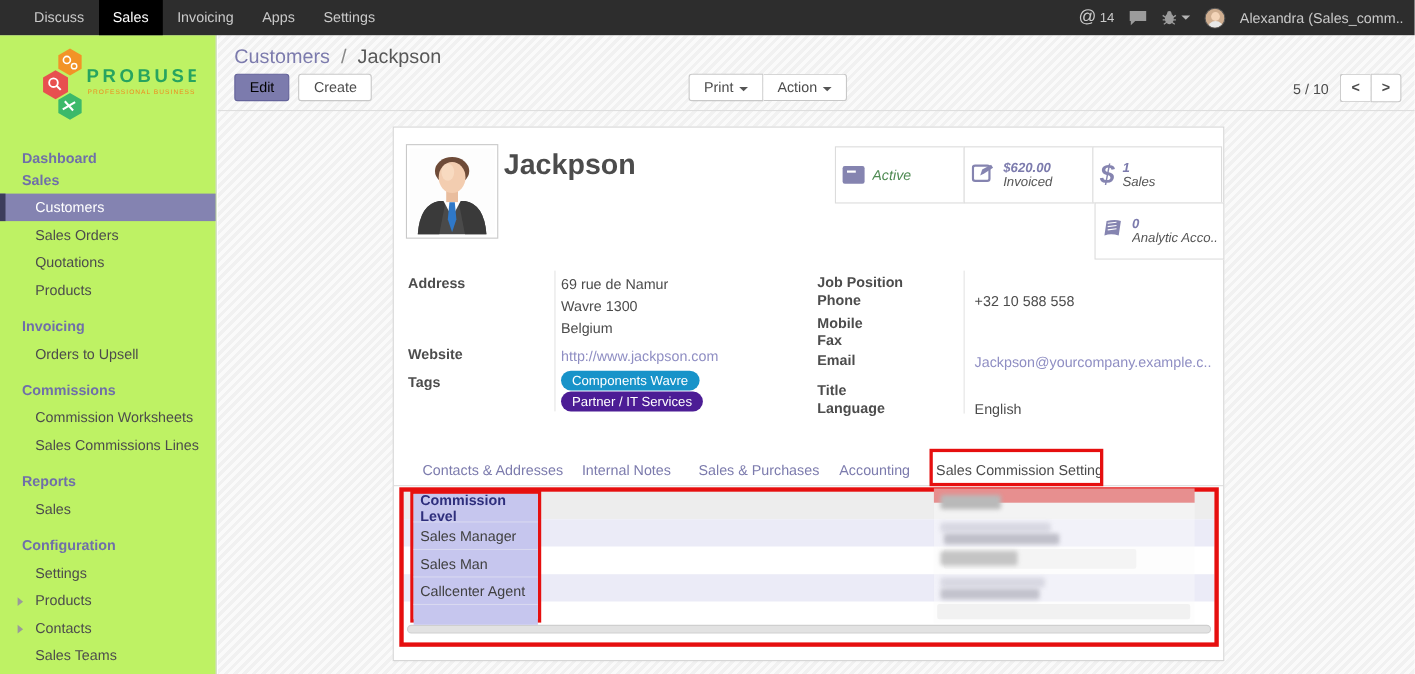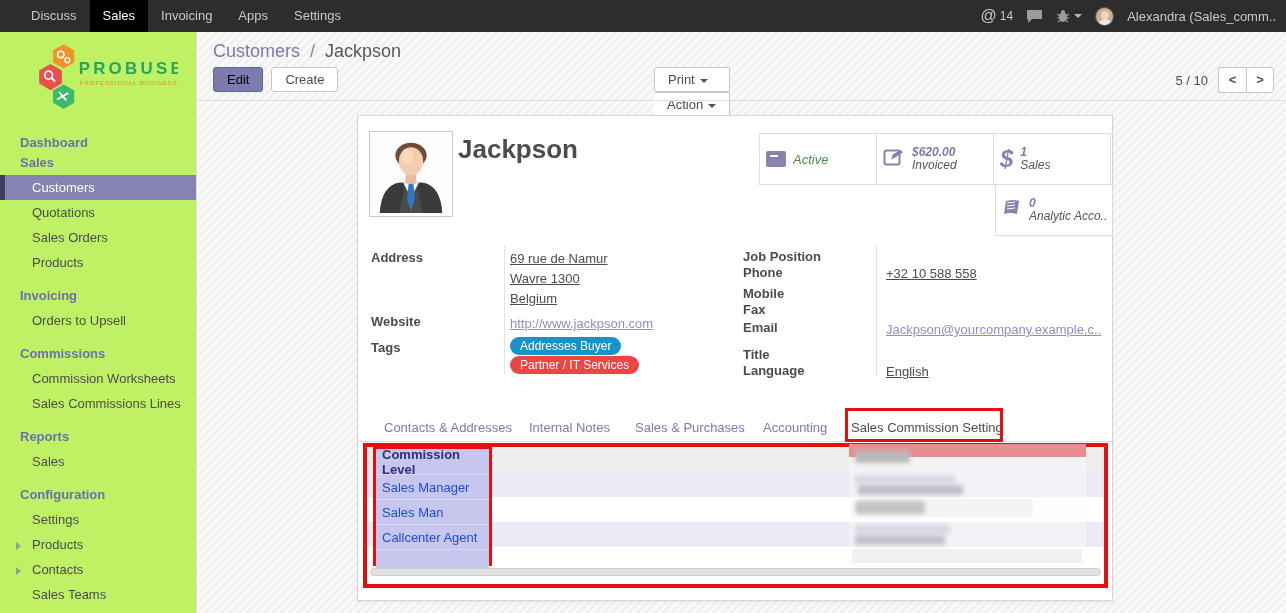--- a/index.html
+++ b/index.html
@@ -46,21 +46,21 @@
 
   .breadcrumb { position:absolute; left:15px; top:9px; font-size:18px; }
   .bc-parent { color:#7c7bad; cursor:pointer; }
   .bc-sep { color:#888; margin:0 5px; }
   .bc-current { color:#585858; }
 
   .btn { display:inline-block; font-size:13px; border-radius:3px; padding:4px 13px;
     border:1px solid #c8c8c8; background:#fff; color:#4c4c4c; cursor:pointer; }
   .btn-primary { background:#7c7bad; border-color:#64639a; color:#000000; }
   .cp-buttons { position:absolute; left:15px; top:35px; display:flex; gap:8px; }
-  .cp-dropdowns { position:absolute; left:456px; top:35px; display:flex;flex-direction:column; }
+  .cp-dropdowns { position:absolute; left:428px; top:35px; display:flex; }
   .dd-btn { border-radius:0; }
   .dd-btn:first-child { border-radius:3px 0 0 3px; }
   .dd-btn:last-child { border-radius:0 3px 3px 0; border-left:none; }
   .dd-caret { width:0; height:0; border-left:4px solid transparent; border-right:4px solid transparent;
     border-top:4px solid #555; display:inline-block; margin-left:5px; vertical-align:middle; }
   .pager { position:absolute; right:12px; top:35px; display:flex; align-items:center; gap:10px; }
   .pager-text { font-size:13px; color:#4c4c4c;padding-left:36px; }
   .pager-btns { display:flex; }
   .pager-btn { width:28px; height:26px; background:#fff; border:1px solid #c8c8c8; color:#4c4c4c;
     font-weight:bold; font-size:13px; text-align:center; line-height:24px; cursor:pointer; }
@@ -81,21 +81,21 @@
   .stat-spacer { width:237px; height:35px; margin-top:-1px; }
   .stat-text { display:flex; flex-direction:column; line-height:13px; overflow:hidden; }
   .stat-value { font-size:12px; font-weight:bold; color:#7c7bad; white-space:nowrap; }
   .stat-label { font-size:12px; color:#555; white-space:nowrap; }
   .stat-label.active-state { color:#4e8a52; font-size:13px; }
   .ico-archive { width:20px; height:16px; background:#8584b0; border-radius:2px; position:relative; flex:0 0 auto; }
   .ico-archive::before { content:""; position:absolute; left:4px; top:4px; width:8px; height:2px; background:#fff; }
   .ico-dollar { color:#8584b0; font-size:24px; font-weight:bold; flex:0 0 auto; }
 
   .field-label { font-size:13px; font-weight:bold; color:#4c4c4c; position:absolute; }
-  .field-value { font-size:13px; color:#4c4c4c; position:absolute;text-decoration:underline; }
+  .field-value { font-size:13px; color:#4c4c4c; position:absolute; }
   .field-link { color:#8f8ec3; cursor:pointer; }
   .vsep { position:absolute; width:1px; background:#e4e4e4; }
   .tag-pill { display:inline-block; color:#fff; font-size:12px; padding:2px 10px;
     border-radius:10px; white-space:nowrap; }
 
   
   .tabs-border { position:absolute; left:0px; top:325px; width:754px; border-top:1px solid #dddddd; }
   .tab { position:absolute; top:304px; font-size:13px; color:#7c7bad; cursor:pointer; white-space:nowrap; }
   .tab.active { color:#4c4c4c; }
   .tab-red-box { position:absolute; left:487px; top:292px; width:158px; height:34px;
@@ -110,21 +110,21 @@
   .trow.r2   { top:381px; height:25px; background:#ffffff; }
   .trow.r3   { top:406px; height:25px; background:#ebebf7; }
   .trow.r4   { top:431px; height:19px; background:#ffffff; }
   .tbl-scrollbar { position:absolute; left:12px; top:452px; width:731px; height:8px;
     background:#e2e2e2; border:1px solid #cfcfcf; border-radius:4px; }
   .tbl-red-inner { position:absolute; left:15px; top:330px; width:119px; height:120px;
     border:3px solid #e60f0f; z-index:7; }
   .tcell { background:#c6c6ee; padding-left:6px; font-size:13px; display:flex; align-items:center;
     border-bottom:1px solid #d9d9f0; }
   .tcell.hd { height:26px; font-weight:bold; color:#2e2e7c; }
-  .tcell.rw { height:25px; color:#1d4ed8; cursor:pointer; }
+  .tcell.rw { height:25px; color:#404040; cursor:pointer; }
   .tcell.last { height:18px; border-bottom:none; }
   .redacted-col-wash { position:absolute; left:491px; top:341px; width:237px; height:110px;
     background:rgba(250,250,250,.45); z-index:6; }
   .pink-bar { position:absolute; left:491px; top:328px; width:237px; height:13px; background:#e78f8f; z-index:6; }
   .blob { position:absolute; filter:blur(2px); border-radius:2px; z-index:7; }
 
   .hexlogo text { font-family:"Liberation Sans",sans-serif; }
 </style>
 </head>
 <body>
@@ -172,22 +172,22 @@
       <polygon points="38,44 49.3,50.5 49.3,63.5 38,70 26.7,63.5 26.7,50.5" fill="#3cb96a"></polygon>
       <path d="M31 60l12-7M33 52l8 9" stroke="#fff" stroke-width="2"></path>
       <text x="54" y="33" font-size="18" font-weight="bold" fill="#27a45f" letter-spacing="3.5">PROBUSE</text>
       <text x="55" y="45" font-size="6.4" fill="#ee8c20" letter-spacing="1">PROFESSIONAL BUSINESS</text>
     </svg>
   </div>
 
   <div class="side-heading">Dashboard</div>
   <div class="side-heading" style="padding-top:0;">Sales</div>
   <div class="side-item selected">Customers</div>
+  <div class="side-item">Sales Orders</div>
   <div class="side-item">Quotations</div>
-  <div class="side-item">Sales Orders</div>
   <div class="side-item">Products</div>
   <div class="side-gap"></div>
   <div class="side-heading">Invoicing</div>
   <div class="side-item">Orders to Upsell</div>
   <div class="side-gap"></div>
   <div class="side-heading">Commissions</div>
   <div class="side-item">Commission Worksheets</div>
   <div class="side-item">Sales Commissions Lines</div>
   <div class="side-gap"></div>
   <div class="side-heading">Reports</div>
@@ -289,22 +289,22 @@
     </div>
 
     <span class="field-label" style="left:13px; top:134px;">Address</span>
     <div class="vsep" style="left:146px; top:130px; height:128px;"></div>
     <span class="field-value" style="left:152px; top:135px;">69 rue de Namur</span>
     <span class="field-value" style="left:152px; top:155px;">Wavre 1300</span>
     <span class="field-value" style="left:152px; top:175px;">Belgium</span>
     <span class="field-label" style="left:13px; top:198px;">Website</span>
     <span class="field-value field-link" style="left:152px; top:200px;">http://www.jackpson.com</span>
     <span class="field-label" style="left:13px; top:224px;">Tags</span>
-    <span class="field-value" style="left:152px; top:221px;"><span class="tag-pill" style="background:#1893c9;">Addresses Buyer</span></span>
-    <span class="field-value" style="left:152px; top:240px;"><span class="tag-pill" style="background:#ef4444;">Partner / IT Services</span></span>
+    <span class="field-value" style="left:152px; top:221px;"><span class="tag-pill" style="background:#1893c9;">Components Wavre</span></span>
+    <span class="field-value" style="left:152px; top:240px;"><span class="tag-pill" style="background:#4c1d95;">Partner / IT Services</span></span>
 
     <span class="field-label" style="left:385px; top:133px;">Job Position</span>
     <span class="field-label" style="left:385px; top:149px;">Phone</span>
     <span class="field-label" style="left:385px; top:170px;">Mobile</span>
     <span class="field-label" style="left:385px; top:186px;">Fax</span>
     <span class="field-label" style="left:385px; top:204px;">Email</span>
     <span class="field-label" style="left:385px; top:231px;">Title</span>
     <span class="field-label" style="left:385px; top:247px;">Language</span>
     <div class="vsep" style="left:518px; top:130px; height:130px;"></div>
     <span class="field-value" style="left:528px; top:150px;">+32 10 588 558</span>

